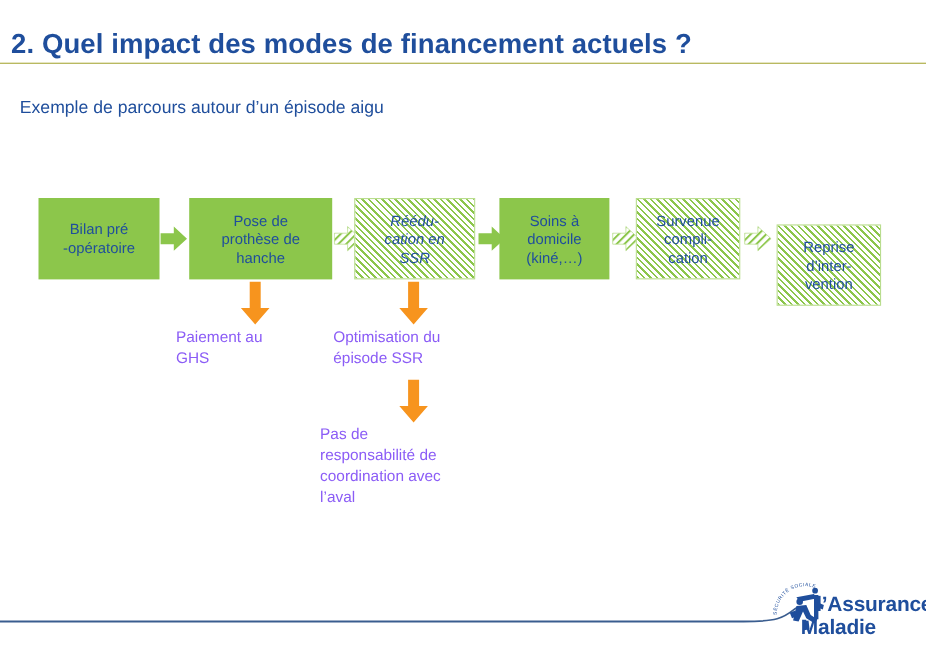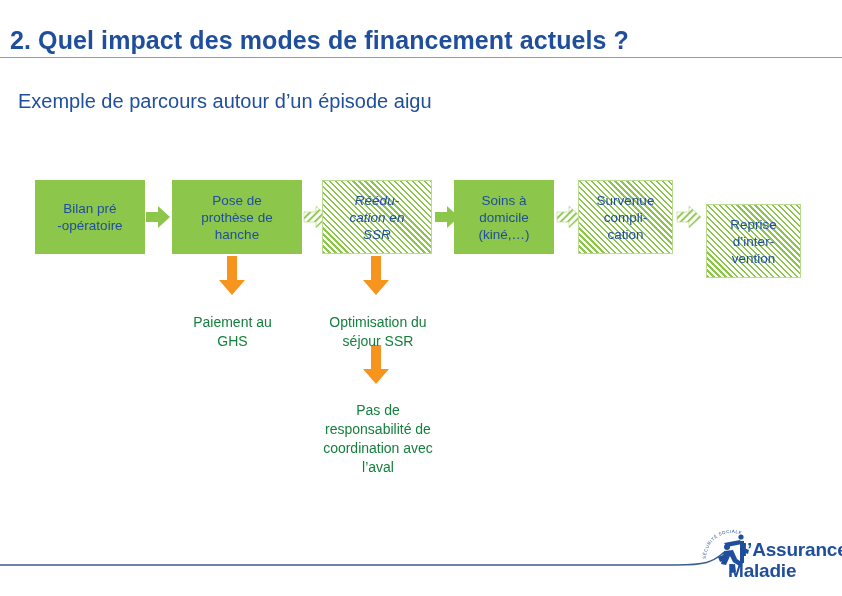--- a/index.html
+++ b/index.html
@@ -25,21 +25,21 @@
     position:absolute;
     left:0px; top:57px;
     width:842px; height:1px;
     background:#A8A83A;
   }
 
   
   .subtitle{
     position:absolute;
     left:18px; top:90px;
-    font-size:20px;
+    font-size:16px;
     color:#1F4E9C;
     white-space:nowrap;
   }
 
   
   .flow-row{
     position:absolute;
     left:0; top:180px;
     width:842px; height:66px;
   }
@@ -80,25 +80,23 @@
   
   .oarrow{
     position:absolute;
     width:28px;height:40px;
   }
   .oarrow svg{display:block;}
 
   
   .cap{
     position:absolute;
-    color:#15803d;
+    color:#8b5cf6;
     font-size:14px;
     line-height:19px;
-    text-align:center;
-    margin-top:16px;
   }
 
   
   .bottom-rule{
     position:absolute;
     left:0; top:552px;
     width:842px; height:26px;
     pointer-events:none;
   }
   .logo{
@@ -242,21 +240,21 @@
   </svg>
 </div>
 
 <div class="cap" style="left:160px;top:297px;width:145px;">
   <span>Paiement au</span><br>
   <span>GHS</span>
 </div>
 
 <div class="cap" style="left:303px;top:297px;width:150px;">
   <span>Optimisation du</span><br>
-  <span>séjour SSR</span>
+  <span>épisode SSR</span>
 </div>
 
 <div class="cap" style="left:291px;top:385px;width:174px;">
   <span>Pas de</span><br>
   <span>responsabilité de</span><br>
   <span>coordination avec</span><br>
   <span>l’aval</span>
 </div>
 
 <div class="bottom-rule">

